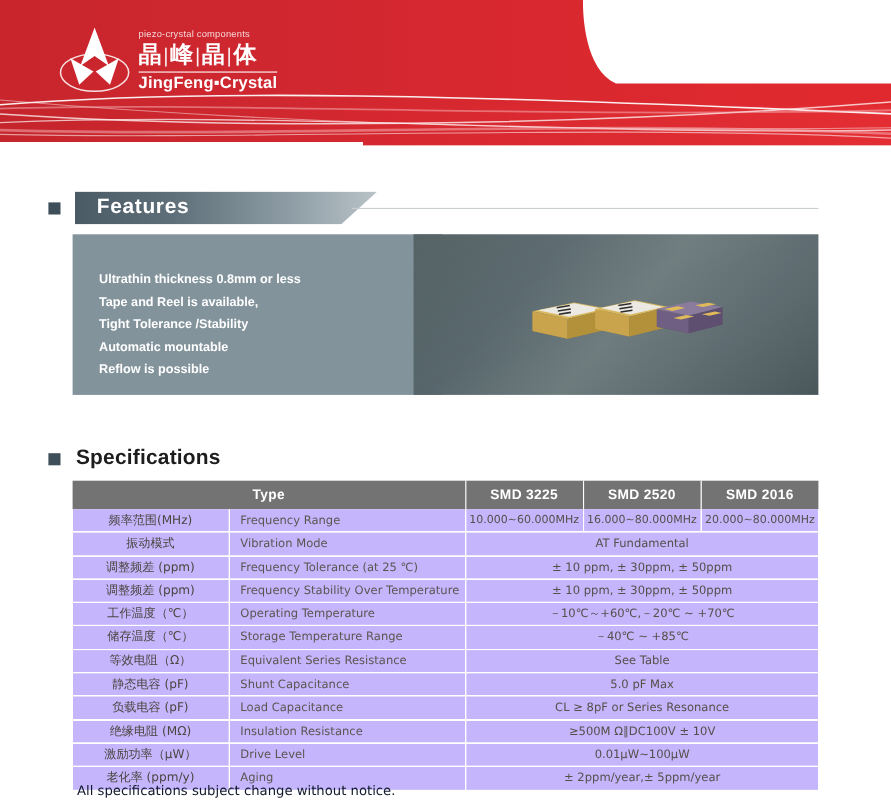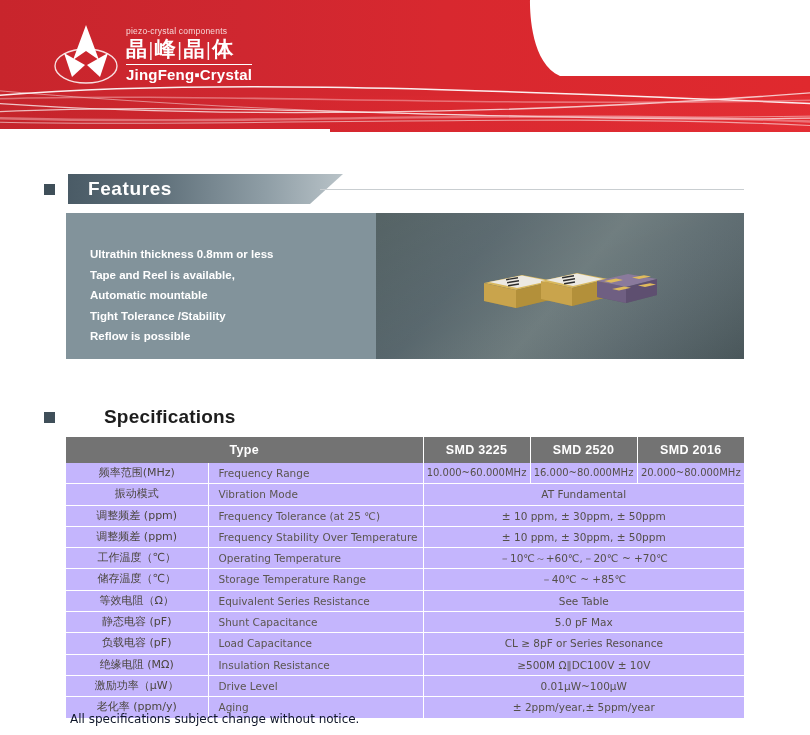--- a/index.html
+++ b/index.html
@@ -129,22 +129,22 @@
     <div class="fill"></div>
     <div class="lbl">Features</div>
   </div>
 </div>
 <div class="sec-hr" style="left:320px;top:189px;width:424px;"></div>
 
 <div class="feat-box">
   <div class="feat-list">
     <div>Ultrathin thickness 0.8mm or less</div>
     <div>Tape and Reel  is available,</div>
+    <div>Tight Tolerance /Stability</div>
     <div>Automatic mountable</div>
-    <div>Tight Tolerance /Stability</div>
     <div>Reflow is possible</div>
   </div>
 </div>
 
 <div class="prod-box">
   <svg width="368" height="146" viewBox="0 0 368 146">
     <defs>
       <linearGradient id="sheen" x1="0" y1="0" x2="1" y2="1">
         <stop offset="0" stop-color="#ffffff" stop-opacity="0.07"></stop>
         <stop offset="0.5" stop-color="#ffffff" stop-opacity="0.02"></stop>
@@ -187,21 +187,21 @@
       <g fill="#e0bb5c">
         <path d="M228,68 L240,65.5 L247,67 L235,69.7 Z"></path>
         <path d="M256,64.5 L268,62.2 L275,63.6 L263,66 Z"></path>
         <path d="M236,76 L248,73.4 L255,74.8 L243,77.5 Z"></path>
         <path d="M262,72.6 L274,70.2 L280,71.6 L269,74 Z"></path>
       </g>
     </g>
   </svg>
 </div>
 
-<div class="sec" style="left:44px;top:406px;gap:35px;">
+<div class="sec" style="left:44px;top:406px;">
   <div class="sec-sq"></div>
   <div class="spec-title">Specifications</div>
 </div>
 
 <table class="tbl">
   <colgroup>
     <col style="width:142px">
       <col style="width:215px">
     <col style="width:107px">
       <col style="width:107px">

